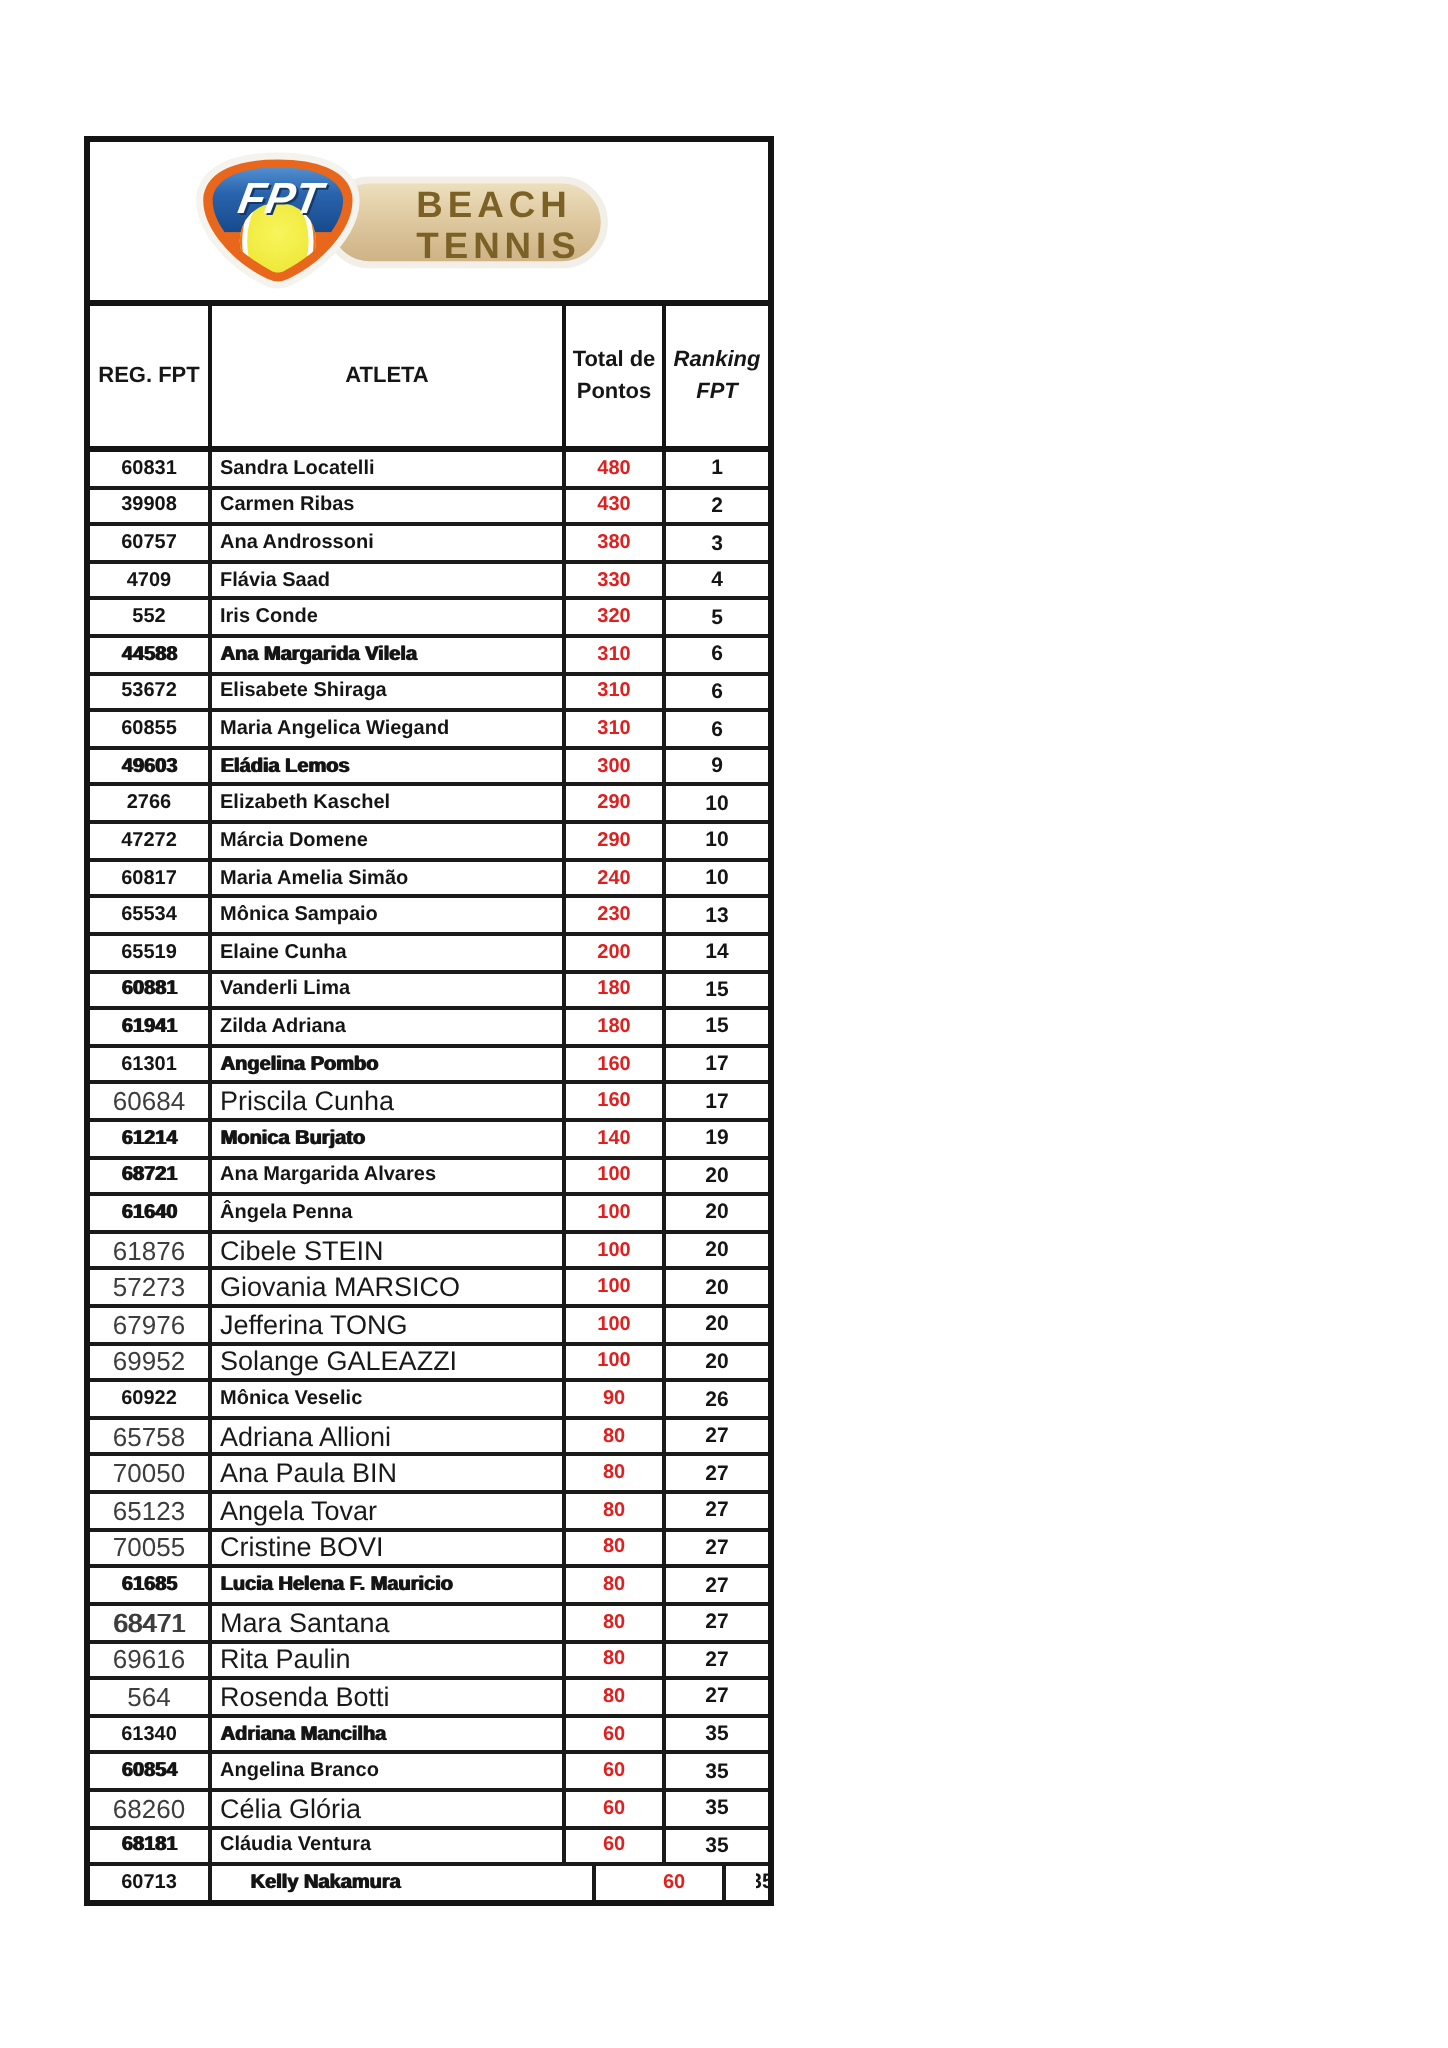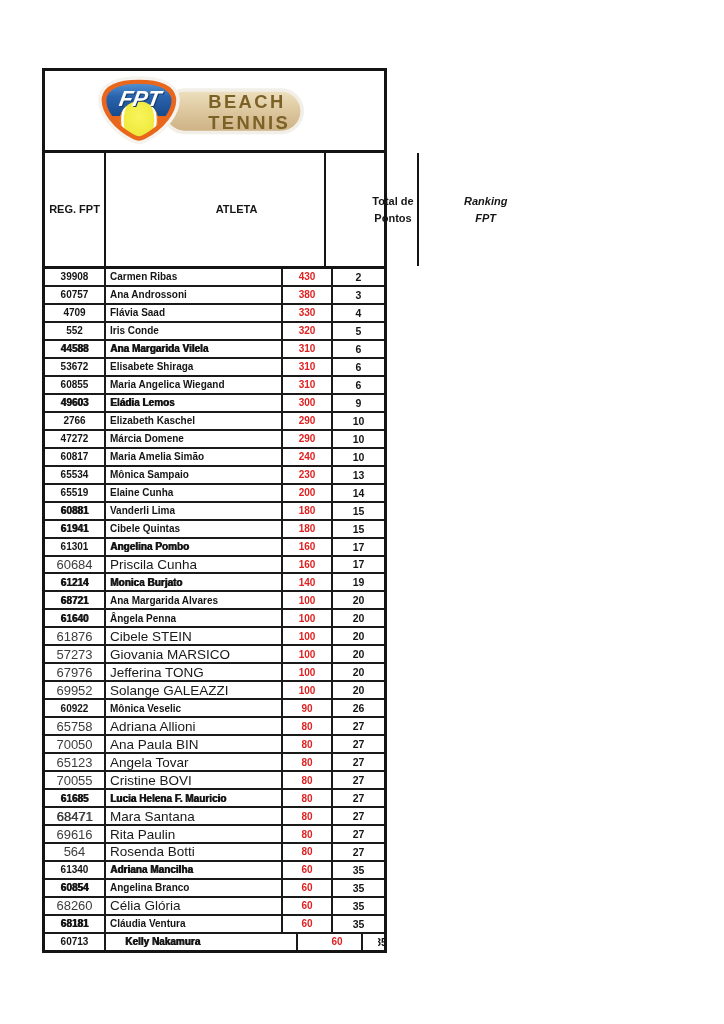--- a/index.html
+++ b/index.html
@@ -31,25 +31,24 @@
   .logo-cell {
     height: 82px;
     box-sizing: border-box;
     border-bottom: 3px solid var(--border, #141414);
     display: flex;
     align-items: center;
     padding-left: 48px;
   }
   
   .header-row {
-    height: 116px;
+    height: 73px;
     box-sizing: border-box;
     border-bottom: 3px solid var(--border, #141414);
     display: flex;
-    gap: 43px;
   }
   .hcell {
     box-sizing: border-box;
     border-right: 2px solid var(--border, #141414);
     display: flex;
     align-items: center;
     justify-content: center;
     text-align: center;
     font-size: 11px;
     font-weight: 700;
@@ -163,20 +162,26 @@
 
     <div class="header-row">
       <div class="hcell h-reg">REG. FPT</div>
       <div class="hcell h-name">ATLETA</div>
       <div class="hcell h-pts">Total de Pontos</div>
       <div class="hcell h-rank">Ranking FPT</div>
     </div>
 
     <div class="tbody">
         <div class="row">
+    <div class="cell c-reg">60831</div>
+    <div class="cell c-name">Sandra Locatelli</div>
+    <div class="cell c-pts">480</div>
+    <div class="cell c-rank">1</div>
+  </div>
+        <div class="row">
     <div class="cell c-reg">39908</div>
     <div class="cell c-name">Carmen Ribas</div>
     <div class="cell c-pts">430</div>
     <div class="cell c-rank">2</div>
   </div>
         <div class="row">
     <div class="cell c-reg">60757</div>
     <div class="cell c-name">Ana Androssoni</div>
     <div class="cell c-pts">380</div>
     <div class="cell c-rank">3</div>
@@ -248,21 +253,21 @@
     <div class="cell c-rank">14</div>
   </div>
         <div class="row reg-bold">
     <div class="cell c-reg">60881</div>
     <div class="cell c-name">Vanderli Lima</div>
     <div class="cell c-pts">180</div>
     <div class="cell c-rank">15</div>
   </div>
         <div class="row reg-bold">
     <div class="cell c-reg">61941</div>
-    <div class="cell c-name">Cibele Quintas</div>
+    <div class="cell c-name">Zilda Adriana</div>
     <div class="cell c-pts">180</div>
     <div class="cell c-rank">15</div>
   </div>
         <div class="row name-bold">
     <div class="cell c-reg">61301</div>
     <div class="cell c-name">Angelina Pombo</div>
     <div class="cell c-pts">160</div>
     <div class="cell c-rank">17</div>
   </div>
         <div class="row large">

